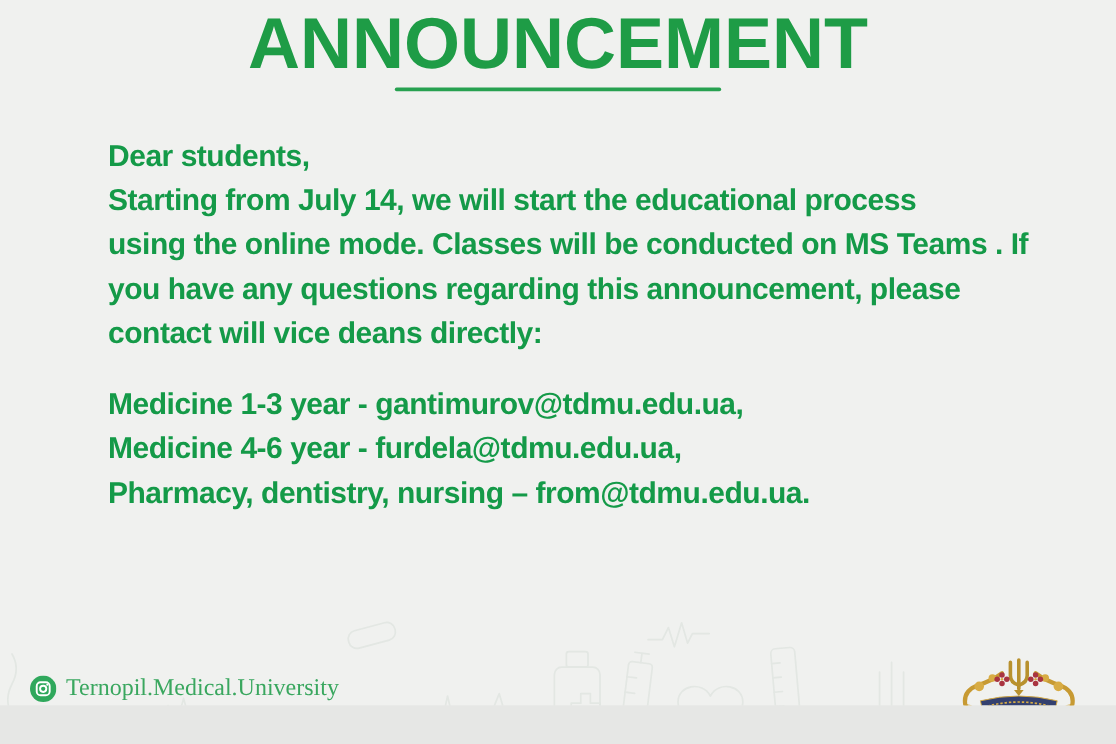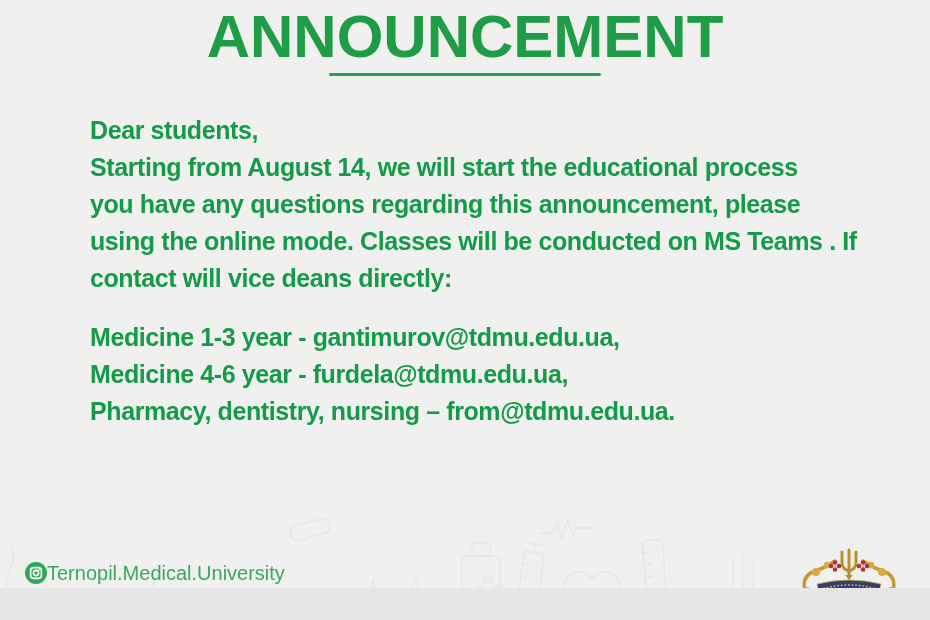--- a/index.html
+++ b/index.html
@@ -26,21 +26,21 @@
   .body-text{position:absolute;left:42px;top:112px;}
   .contacts{position:absolute;left:42px;top:319px;}
   .line{
     font-size:25px;font-weight:bold;letter-spacing:-0.4px;
     line-height:37px;white-space:nowrap;
     color:var(--green-body,#149a48);
     margin-left:48px;
   }
   .footer{
     position:absolute;left:25px;bottom:3px;
-    display:flex;align-items:flex-start;gap:0;
+    display:flex;align-items:center;gap:8px;font-family:Liberation Serif, serif;
   }
   .footer .handle{
     font-size:20px;
     color:var(--green-footer,#3aa75f);
   }
   .crest{position:absolute;right:31px;bottom:-20px;width:100px;height:62px;}
 </style>
 </head>
 <body>
 
@@ -71,23 +71,23 @@
       <path d="M645 552 h7 M645 564 h7 M645 576 h7 M645 588 h7"></path>
     </g>
     <path d="M733 560 v55 M743 552 v60 M753 560 v55"></path>
   </svg>
 
   <h1 class="title">ANNOUNCEMENT</h1>
   <div class="title-underline"></div>
 
   <div class="body-text">
     <div class="line">Dear students,</div>
-    <div class="line">Starting from August 14, we will start the educational process</div>
+    <div class="line">Starting from July 14, we will start the educational process</div>
+    <div class="line">using the online mode. Classes will be conducted on MS Teams . If</div>
     <div class="line">you have any questions regarding this announcement, please</div>
-    <div class="line">using the online mode. Classes will be conducted on MS Teams . If</div>
     <div class="line">contact will vice deans directly:</div>
   </div>
 
   <div class="contacts">
     <div class="line">Medicine 1-3 year - gantimurov@tdmu.edu.ua,</div>
     <div class="line">Medicine 4-6 year - furdela@tdmu.edu.ua,</div>
     <div class="line">Pharmacy, dentistry, nursing – from@tdmu.edu.ua.</div>
   </div>
 
   <div class="footer">

